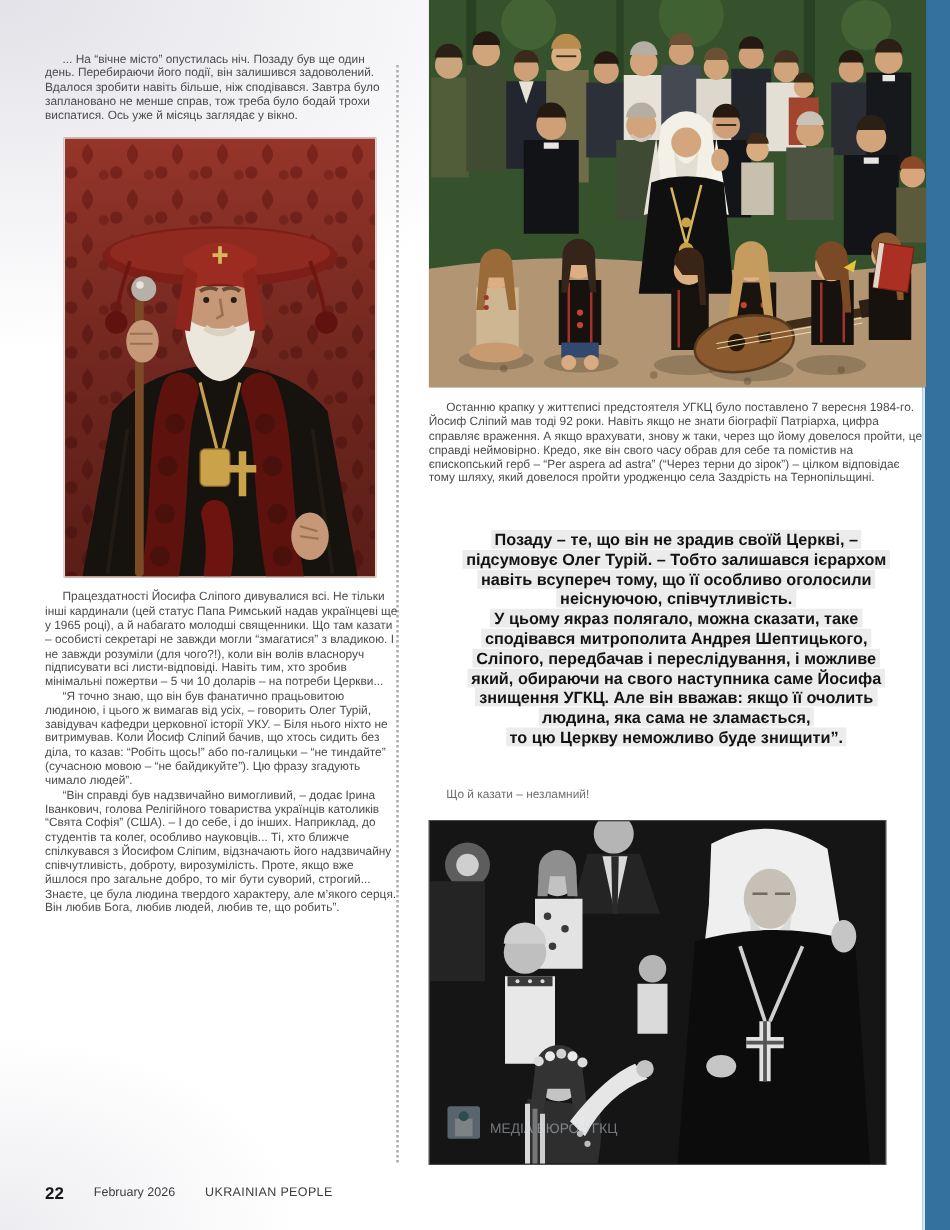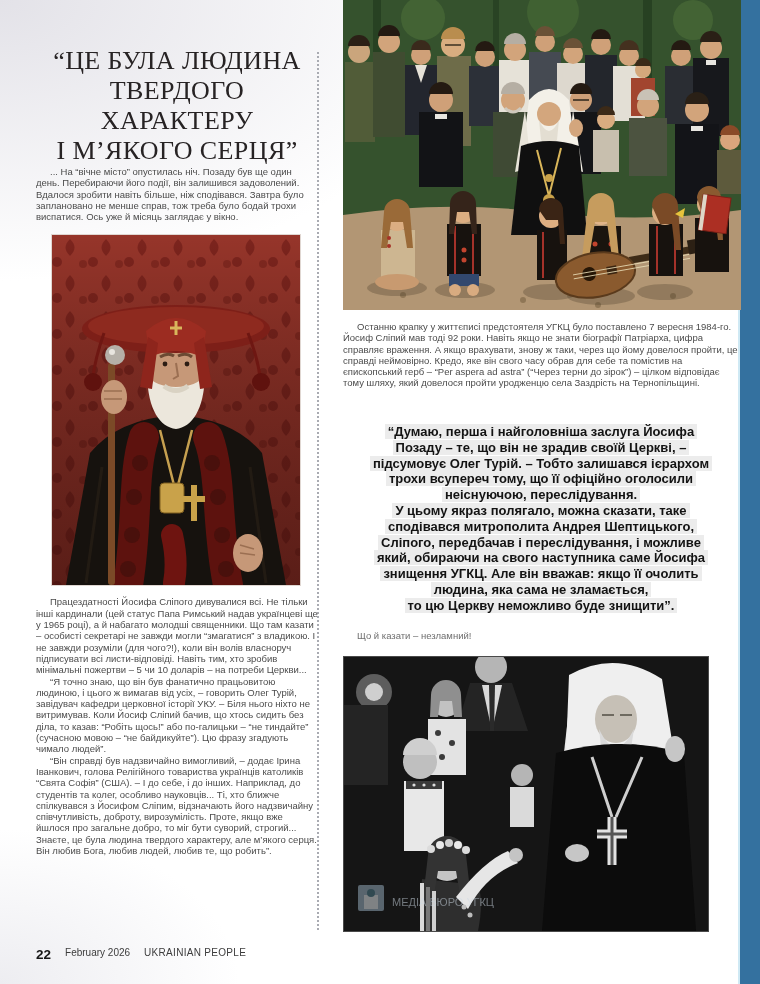--- a/index.html
+++ b/index.html
@@ -43,41 +43,35 @@
     font-weight:bold; font-size:13px; line-height:15.8px; color:#131313;
     text-align:center;
   }
   .pq-line span { background:#ececec; padding:0 3px; }
   .tagline { position:absolute; left:357px; top:630px; margin:0; font-size:9.5px; color:#6e6e6e;text-align:right; }
   .bw-photo {
     position:absolute; left:343px; top:656px; width:364px; height:274px;
     border:1px solid #4a4a4a; background:#151515;
   }
   .footer {
-    position:absolute; left:36px; top:947px; display:flex; align-items:flex-start;
-    gap:14px; color:#3c3c3c; font-size:10px;
+    position:absolute; left:36px; top:947px; display:flex; align-items:center;
+    gap:24px; color:#3c3c3c; font-size:10px;
   }
   .footer .pg { font-weight:bold; font-size:13.5px; color:#161616; }
   .footer .mag { letter-spacing:.3px; }
 </style>
 </head>
 <body>
 
 <div class="page">
 
   <div class="accent-bar"></div>
   <div class="divider"></div>
 
   <section class="col-left">
-    <h1 class="headline">
-      <span class="hl-line">“ЦЕ БУЛА ЛЮДИНА</span>
-      <span class="hl-line">ТВЕРДОГО</span>
-      <span class="hl-line">ХАРАКТЕРУ</span>
-      <span class="hl-line">І М’ЯКОГО СЕРЦЯ”</span>
-    </h1>
 
     <p class="body first">... На “вічне місто” опустилась ніч. Позаду був ще один день. Перебираючи його події, він залишився задоволений. Вдалося зробити навіть більше, ніж сподівався. Завтра було заплановано не менше справ, тож треба було бодай трохи виспатися. Ось уже й місяць заглядає у вікно.</p>
 
     <figure class="portrait">
       <svg width="248" height="350" viewBox="0 0 248 350">
         <defs>
           <pattern id="dam" width="36" height="36" patternUnits="userSpaceOnUse">
             <rect width="36" height="36" fill="#96352a"></rect>
             <path d="M18 4 C24 10 24 15 18 21 C12 15 12 10 18 4 Z" fill="#7c241d"></path>
             <circle cx="5" cy="27" r="5" fill="#7c241d"></circle>
@@ -297,25 +291,24 @@
           <rect x="358" y="196" width="28" height="36" fill="#ac2f23" stroke="#7c1f16"></rect>
           <rect x="358" y="196" width="4" height="36" fill="#ded6c6"></rect>
         </g>
       </g>
     </svg>
   </figure>
 
   <p class="body caption">Останню крапку у життєписі предстоятеля УГКЦ було поставлено 7 вересня 1984-го. Йосиф Сліпий мав тоді 92 роки. Навіть якщо не знати біографії Патріарха, цифра справляє враження. А якщо врахувати, знову ж таки, через що йому довелося пройти, це справді неймовірно. Кредо, яке він свого часу обрав для себе та помістив на єпископський герб – “Per aspera ad astra” (“Через терни до зірок”) – цілком відповідає тому шляху, який довелося пройти уродженцю села Заздрість на Тернопільщині.</p>
 
   <blockquote class="pullquote">
-    <div class="pq-line"><span>“Думаю, перша і найголовніша заслуга Йосифа</span></div>
     <div class="pq-line"><span>Позаду – те, що він не зрадив своїй Церкві, –</span></div>
     <div class="pq-line"><span>підсумовує Олег Турій. – Тобто залишався ієрархом</span></div>
-    <div class="pq-line"><span>трохи всупереч тому, що її офіційно оголосили</span></div>
-    <div class="pq-line"><span>неіснуючою, переслідування.</span></div>
+    <div class="pq-line"><span>навіть всупереч тому, що її особливо оголосили</span></div>
+    <div class="pq-line"><span>неіснуючою, співчутливість.</span></div>
     <div class="pq-line"><span>У цьому якраз полягало, можна сказати, таке</span></div>
     <div class="pq-line"><span>сподівався митрополита Андрея Шептицького,</span></div>
     <div class="pq-line"><span>Сліпого, передбачав і переслідування, і можливе</span></div>
     <div class="pq-line"><span>який, обираючи на свого наступника саме Йосифа</span></div>
     <div class="pq-line"><span>знищення УГКЦ. Але він вважав: якщо її очолить</span></div>
     <div class="pq-line"><span>людина, яка сама не зламається,</span></div>
     <div class="pq-line"><span>то цю Церкву неможливо буде знищити”.</span></div>
   </blockquote>
 
   <p class="tagline">Що й казати – незламний!</p>

